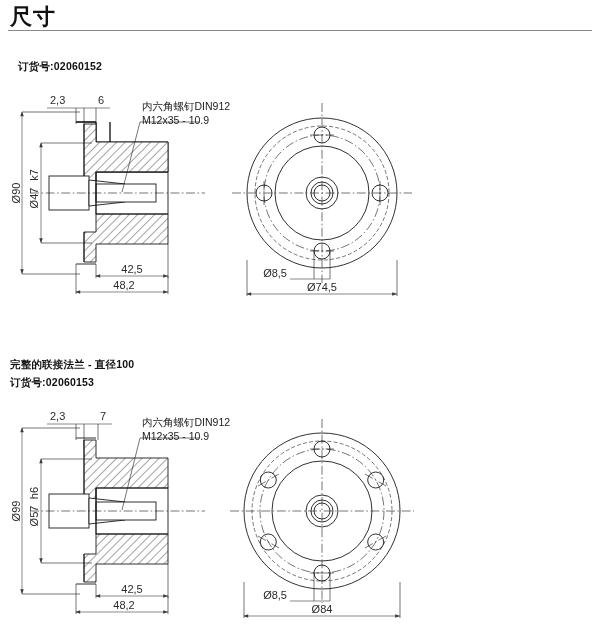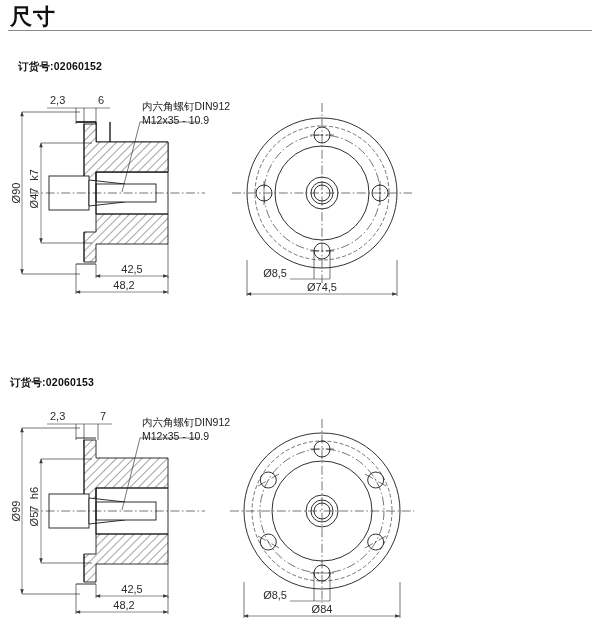--- a/index.html
+++ b/index.html
@@ -230,20 +230,21 @@
         <g>
           <line class="ln-dim" x1="247" y1="214" x2="397" y2="214" marker-start="url(#arrE)" marker-end="url(#arrS)"></line>
           <line class="ln-thin" x1="247" y1="180" x2="247" y2="216"></line>
           <line class="ln-thin" x1="397" y1="180" x2="397" y2="216"></line>
           <text class="dimtext" x="322" y="211" text-anchor="middle">Ø74,5</text>
         </g>
       </g>
     </svg>
   </div>
 
+  <div class="block-heading" style="left:10px; top:358px;">完整的联接法兰 - 直径100</div>
   <div class="block-order" style="left:10px; top:376px;text-align:center;">订货号:02060153</div>
 
   <div class="drawing" style="top:396px;">
     <svg width="600" height="243" viewBox="0 0 600 243">
       <defs>
         <pattern id="hatch45c" width="6" height="6" patternUnits="userSpaceOnUse" patternTransform="rotate(45)">
           <rect width="6" height="6" fill="#ffffff"></rect>
           <line x1="0" y1="0" x2="0" y2="6" stroke="#1a1a1a" stroke-width="0.8"></line>
         </pattern>
         <marker id="arrS2" markerWidth="9" markerHeight="9" refX="8" refY="3" orient="auto">

